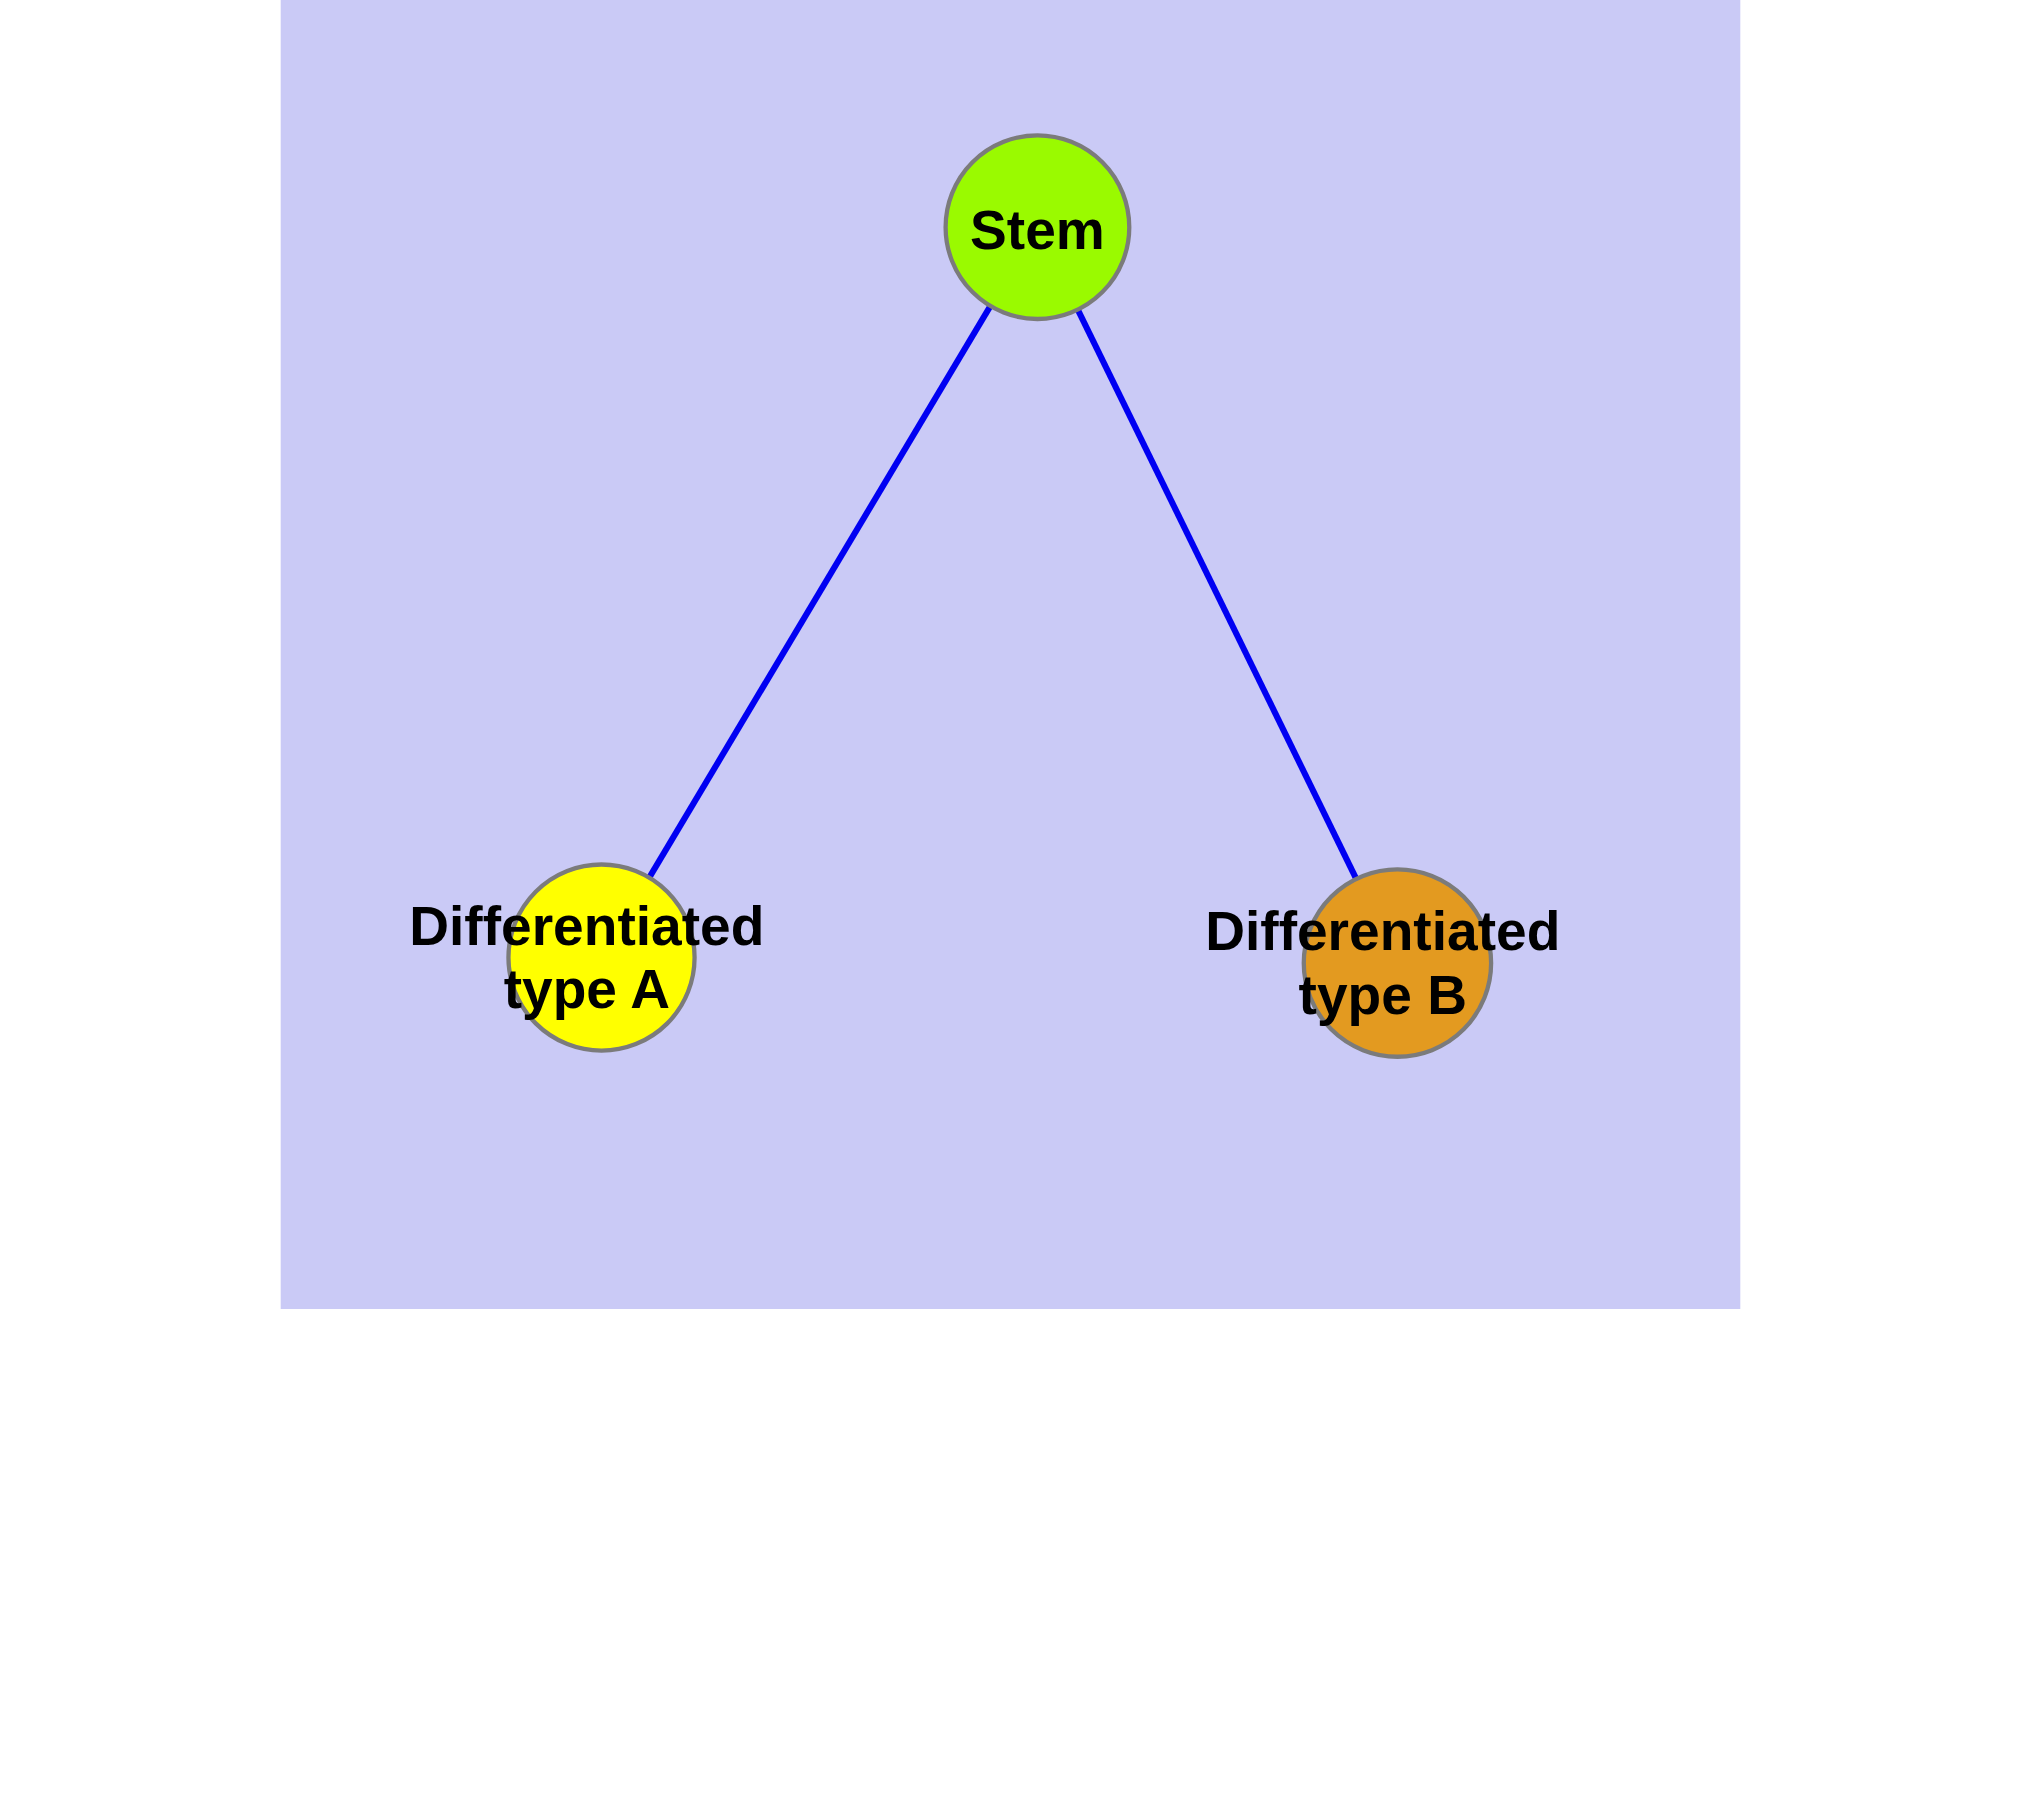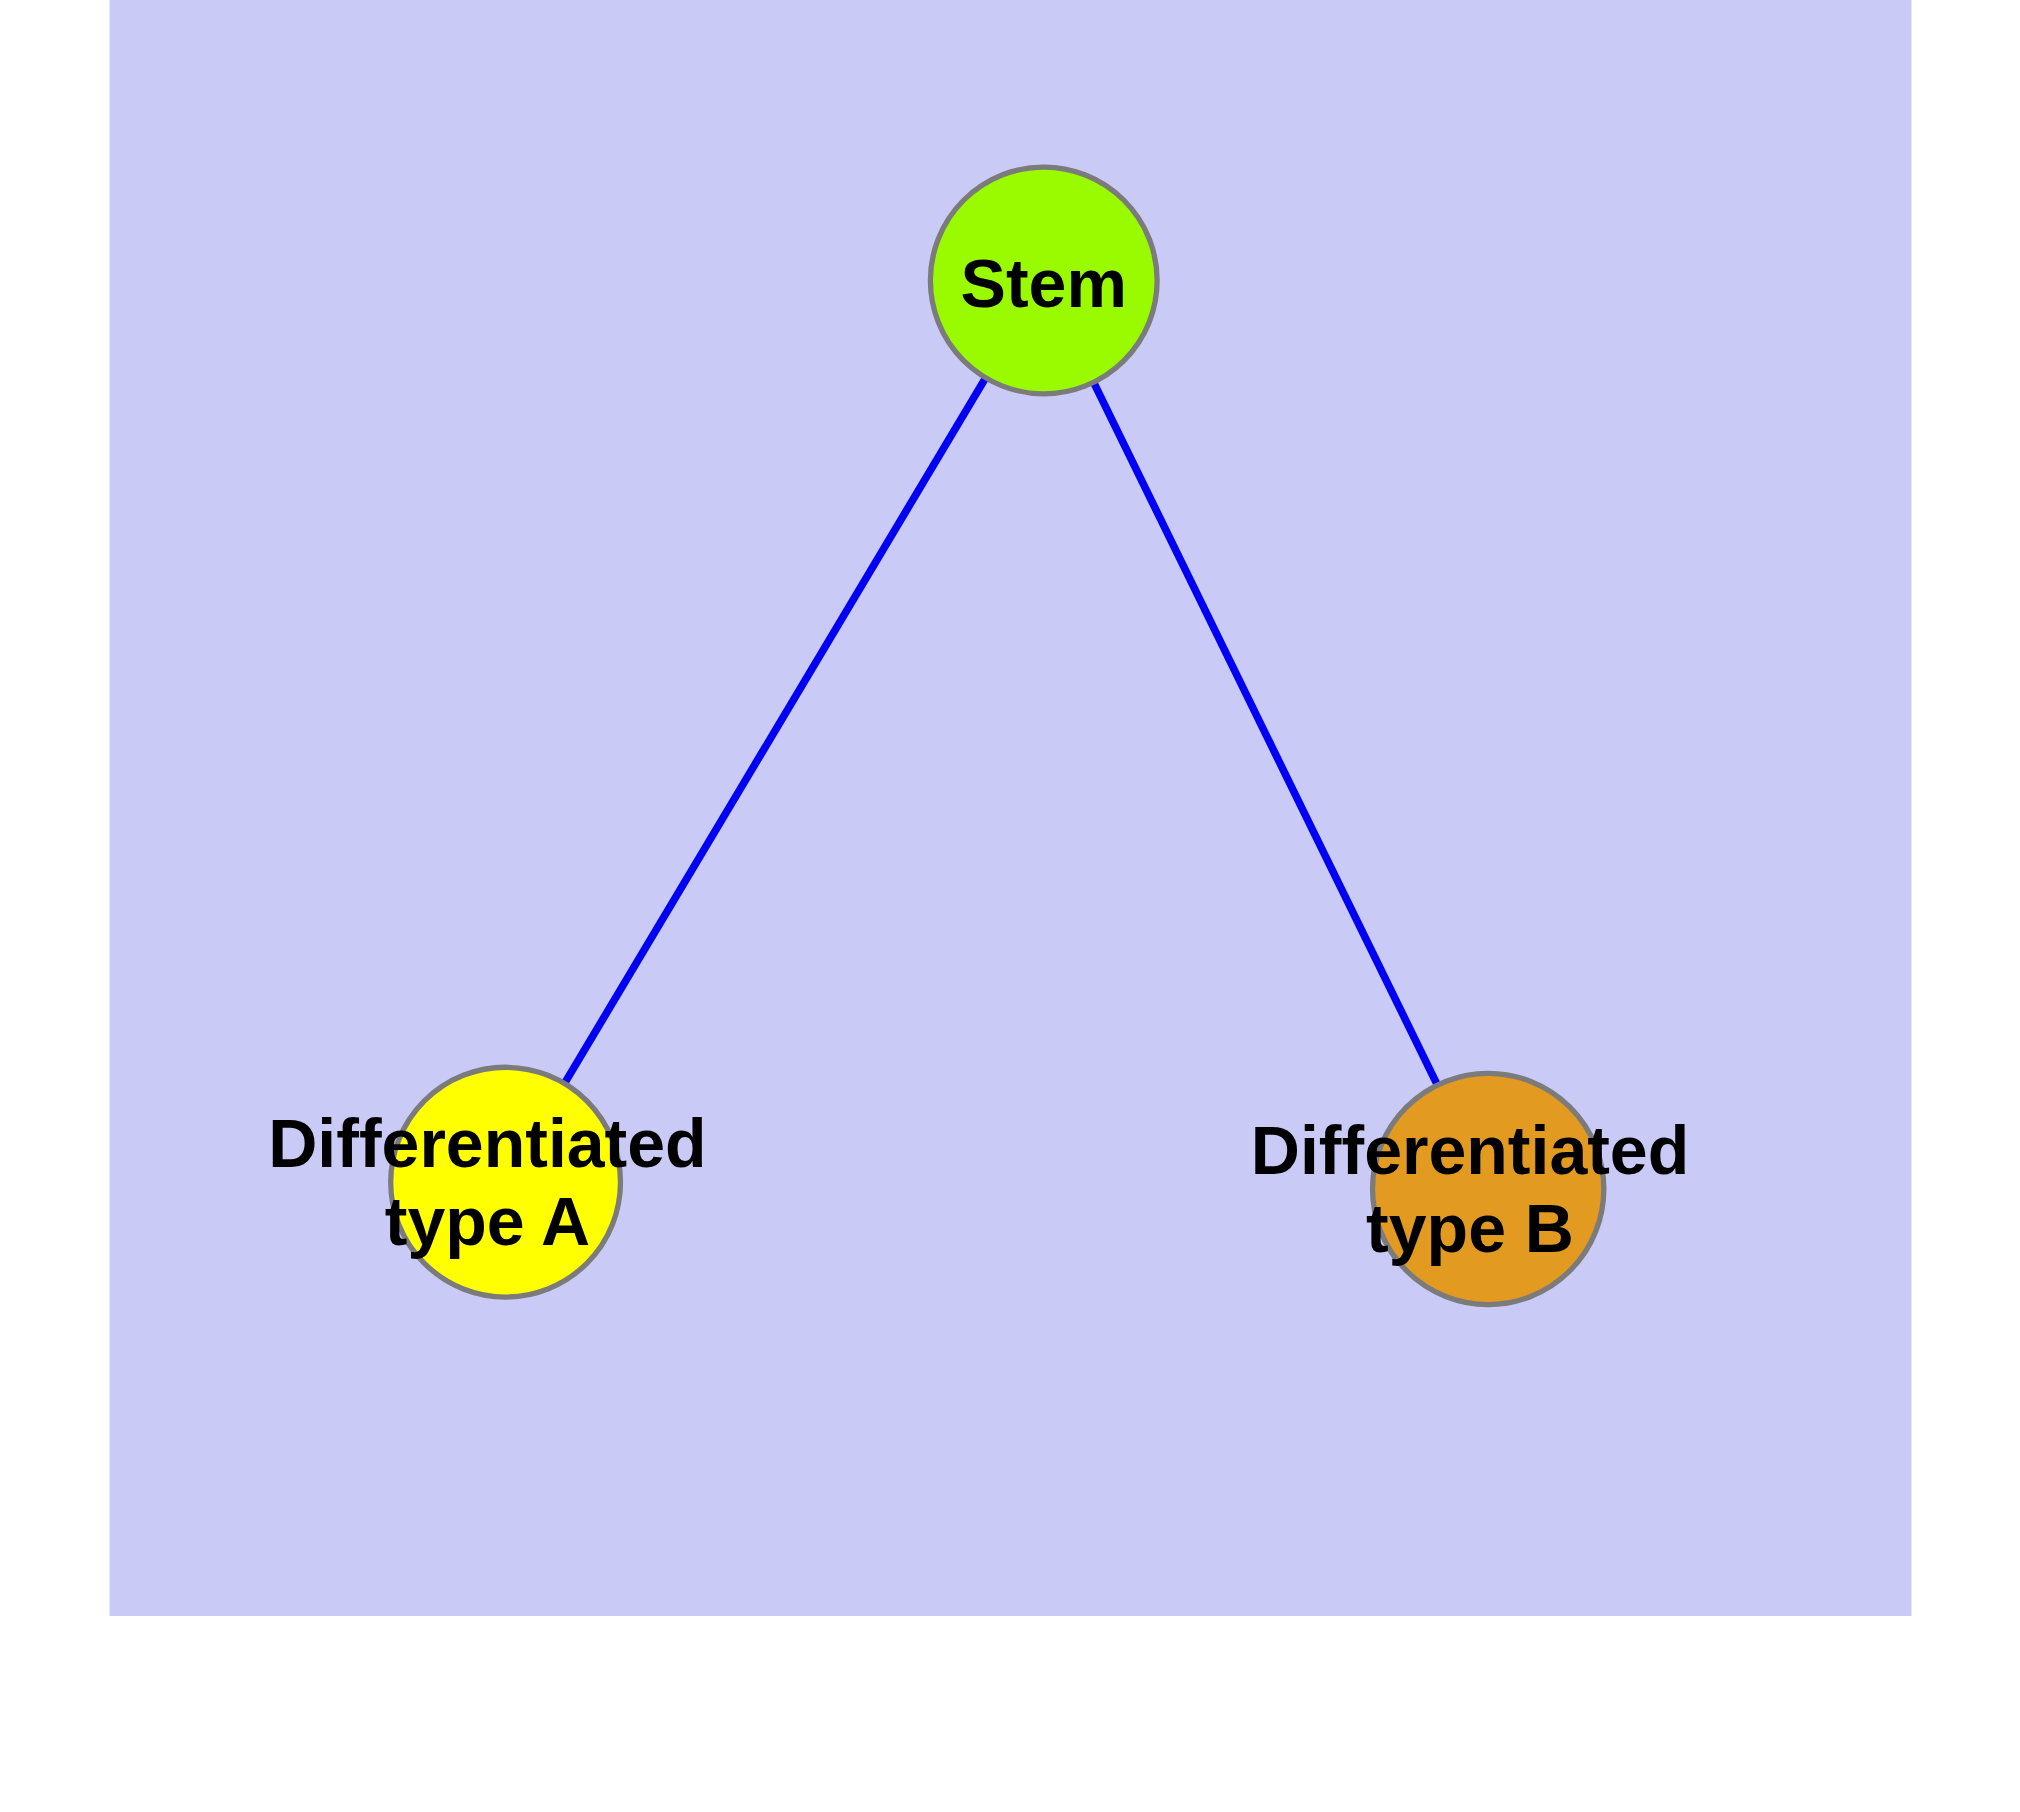--- a/index.html
+++ b/index.html
@@ -2,21 +2,21 @@
 <html style="font-size:13.6px"><head>
 <meta charset="utf-8">
 <style>
   html, body {
     margin: 0;
     padding: 0;
   }
   .canvas {
     position: relative;
     width: 2021px;
-    height: 1616px;
+    height: 1309px;
     overflow: hidden;
   }
   svg {
     display: block;
     width: 100%;
     height: 100%;
   }
   text {
     font-family: "Liberation Sans", sans-serif;
     font-weight: bold;

